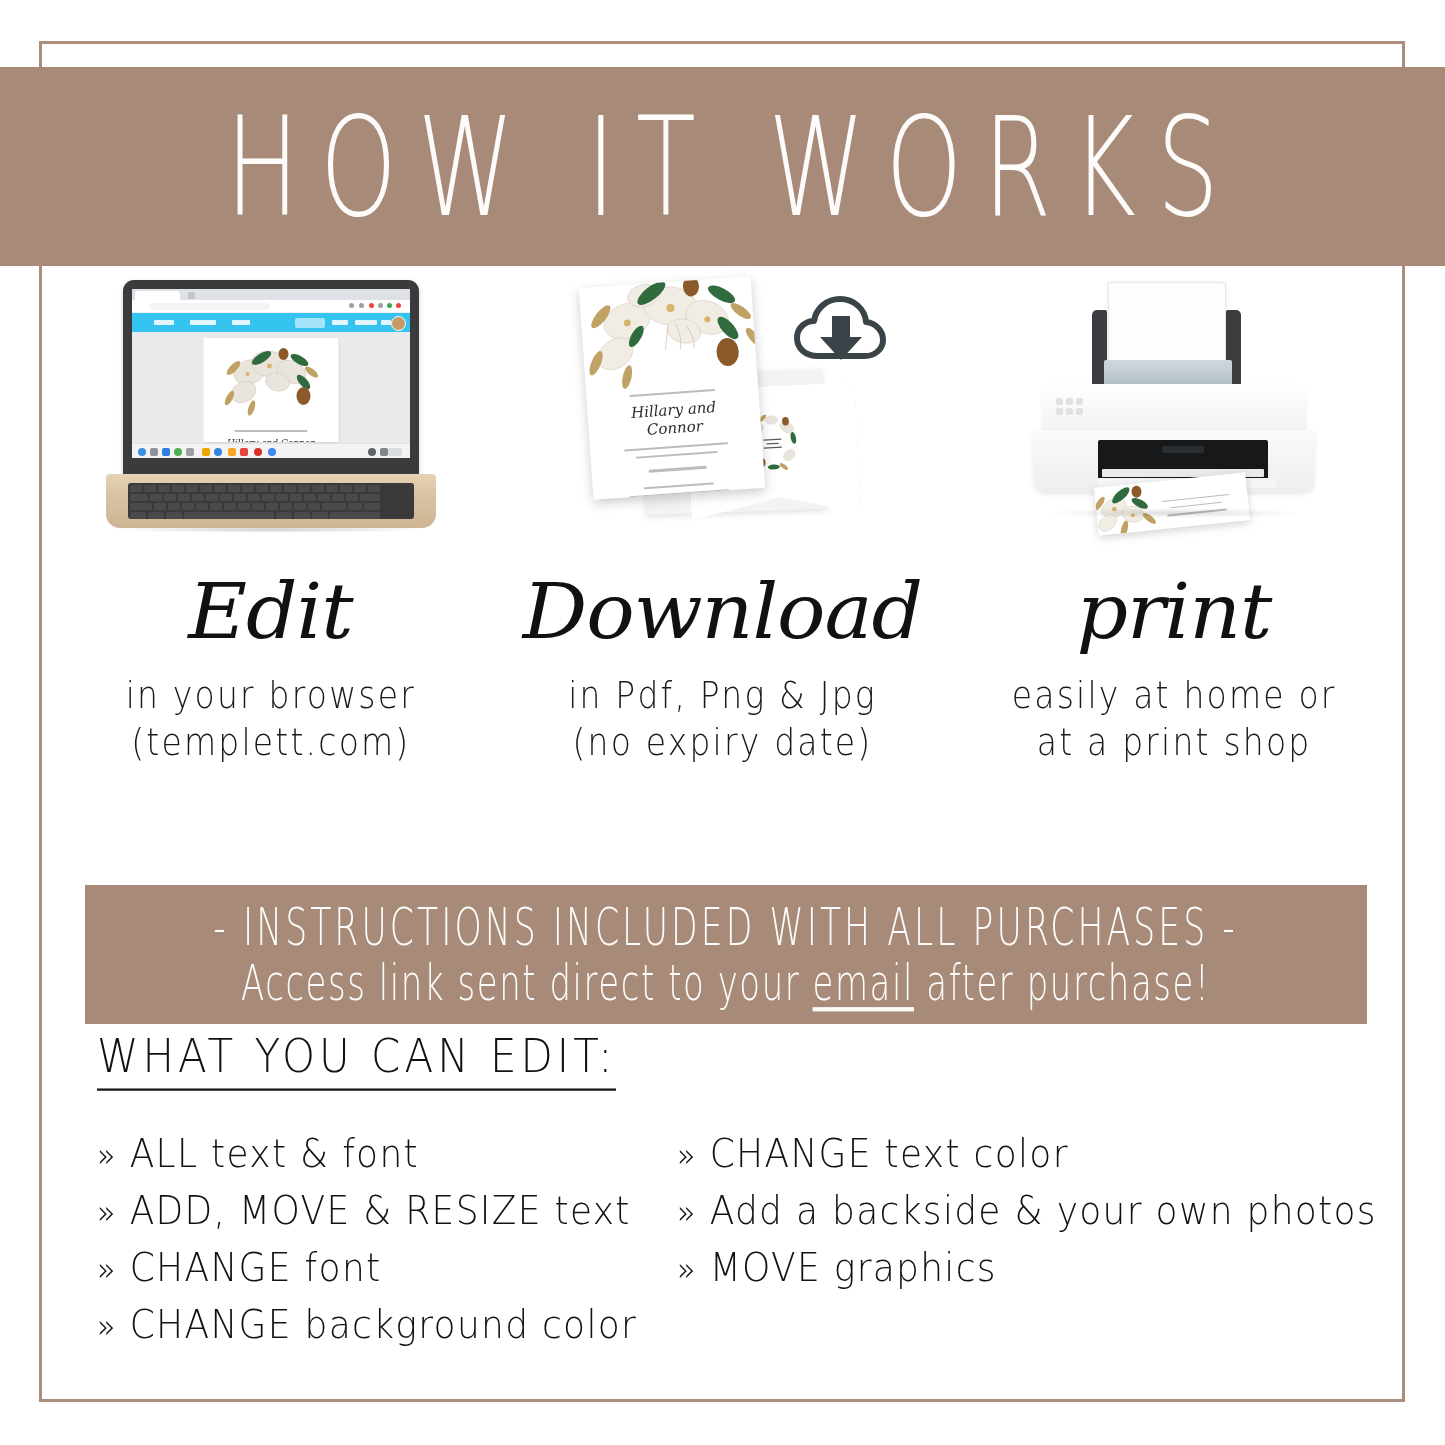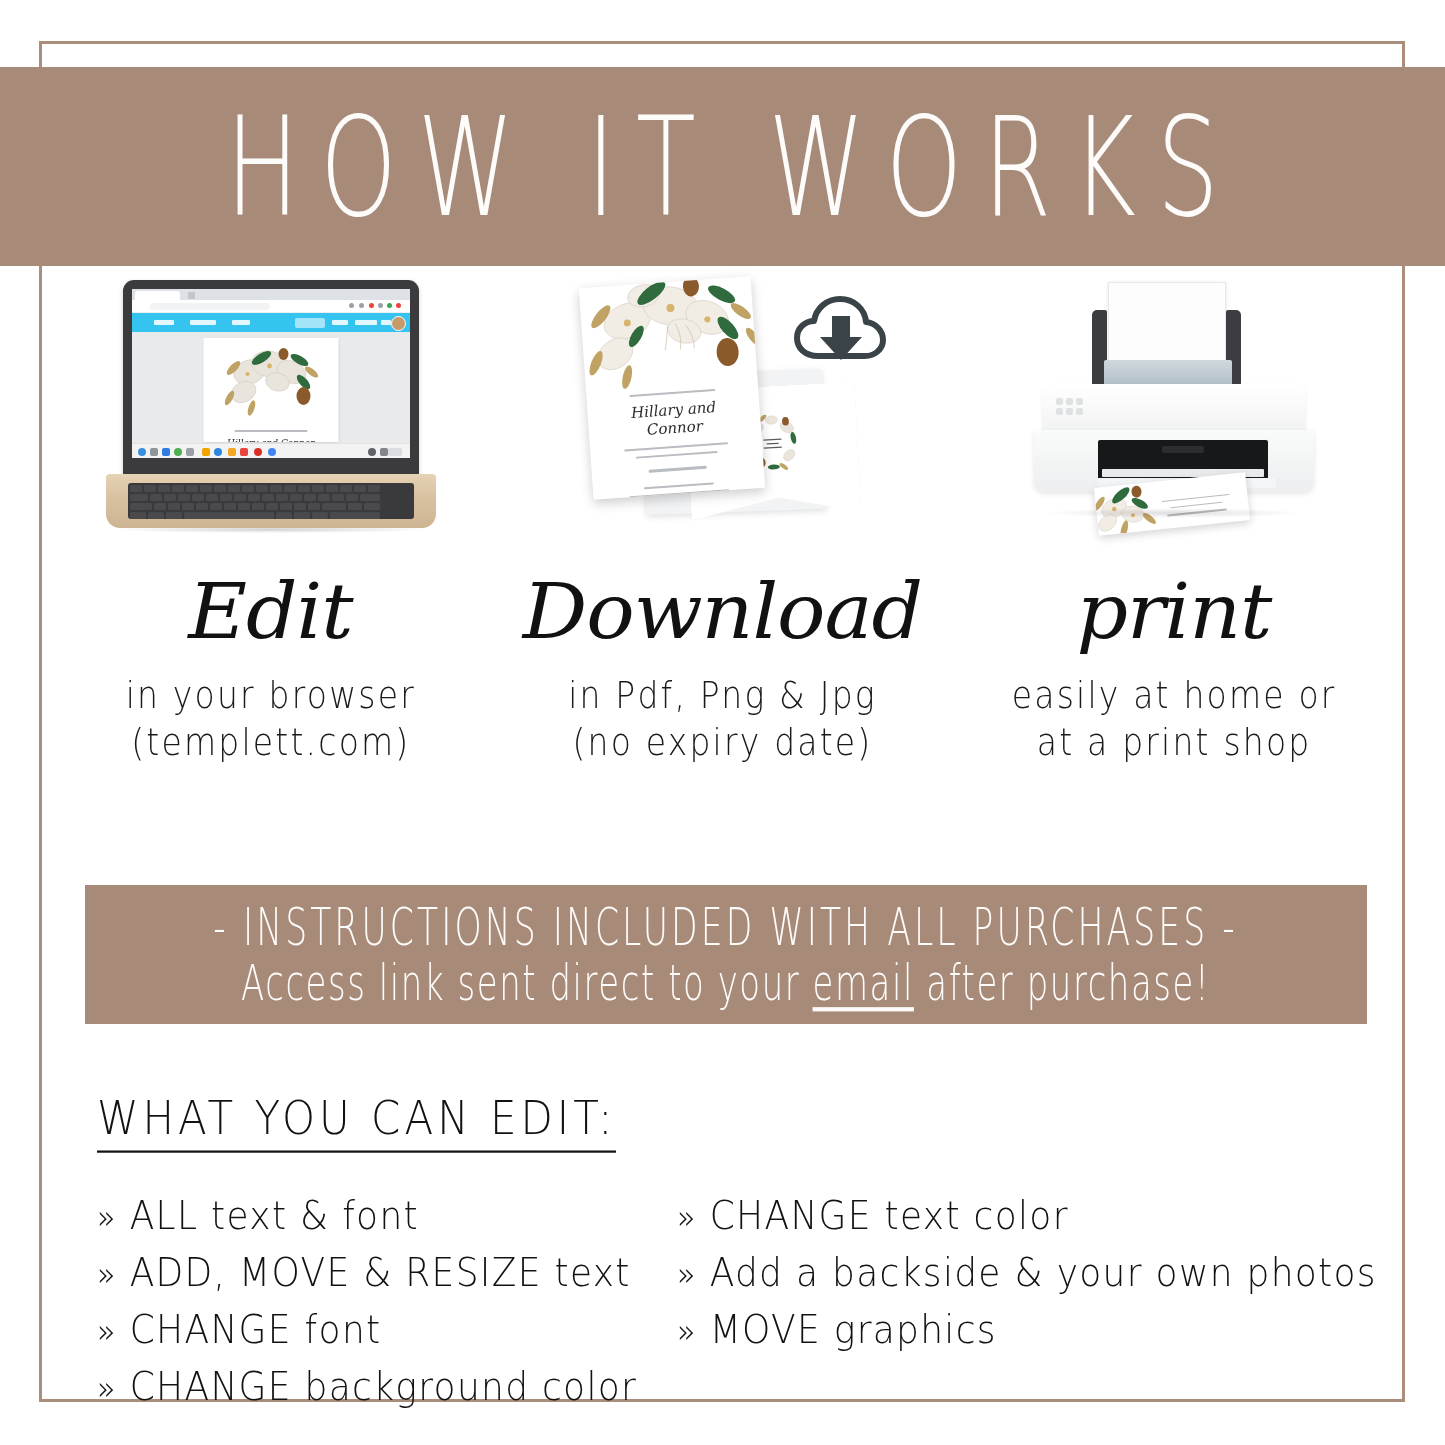--- a/index.html
+++ b/index.html
@@ -221,21 +221,21 @@
   }
   #banner-line2 {
     font-size: 35px;
     letter-spacing: 1.6px;
     transform: scaleY(1.42) scaleX(0.97);
     white-space: nowrap;
   }
   #banner-email { text-decoration: underline; text-underline-offset: 5px; }
 
   
-  #edit-section { position:absolute; left:97px; top:1090px; width:1300px; z-index:3; }
+  #edit-section { position:absolute; left:97px; top:1028px; width:1300px; z-index:3; }
   #edit-heading {
     font-family:"DejaVu Sans", sans-serif;
     font-size: 42px;
     font-weight: 300;
     letter-spacing: 4px;
     color:#121212;
     display:inline-block;
     border-bottom: 2px solid #121212;
     padding-bottom: 5px;
     transform: scaleY(1.12);

